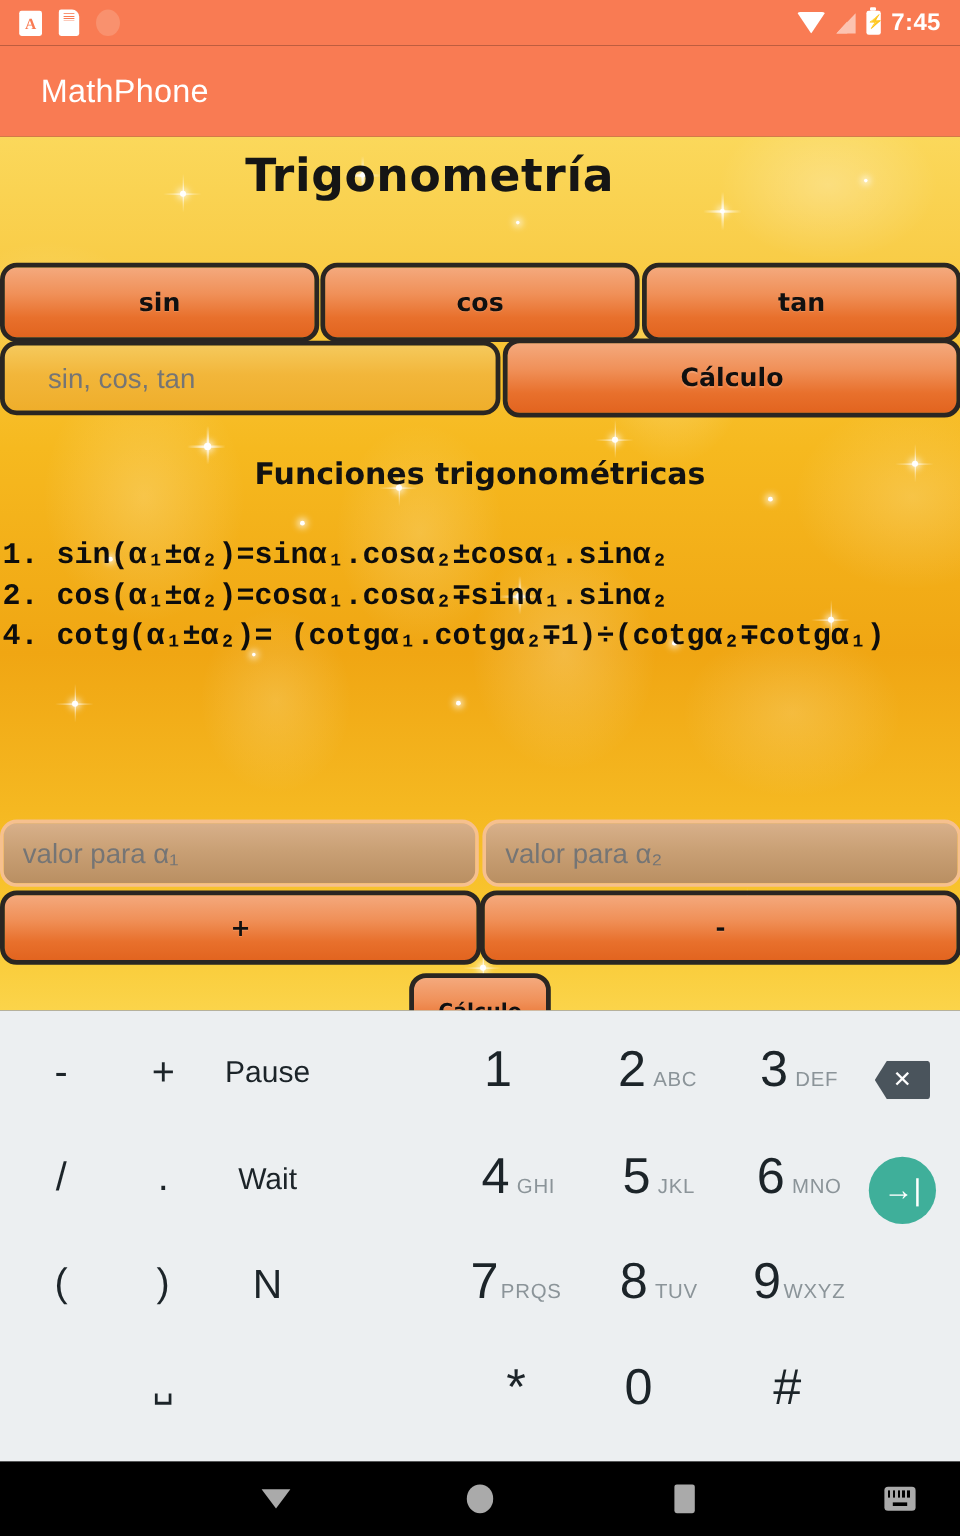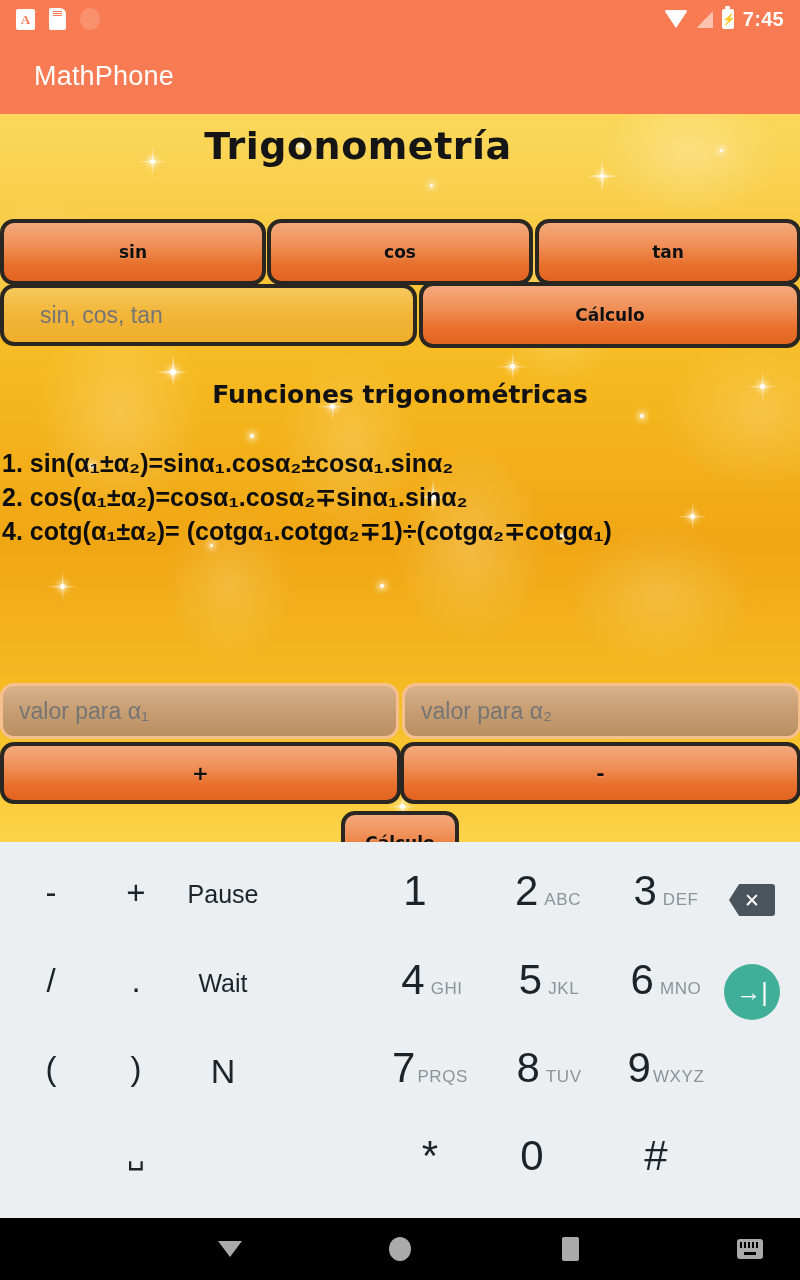--- a/index.html
+++ b/index.html
@@ -108,21 +108,21 @@
     position:absolute; top:10px; left:0; width:716px; text-align:center;
     font-size:38px; font-weight:bold; color:#151515;
     font-family: "DejaVu Sans", sans-serif; letter-spacing:.5px;
   }
 
   
   .btn {
     background: linear-gradient(to bottom, #F4A97D 0%, #F09058 38%, #E8702C 72%, #E2641F 100%);
     border: 4px solid #2A2622;
     border-radius: 14px;
-    color:#101010; font-size:17px; font-weight:600;
+    color:#101010; font-size:21px; font-weight:600;
     display:flex; align-items:center; justify-content:center;
     font-family: "DejaVu Sans", sans-serif;
     cursor:pointer;
     text-shadow: 0 1px 0 rgba(255,255,255,.15);
   }
   .field {
     background: linear-gradient(to bottom, #D8B08A 0%, #C9A075 45%, #B98F62 100%);
     border: 3px solid #F6C08E;
     border-radius: 14px;
     color:#6E6257; font-size:23px;
@@ -148,21 +148,21 @@
   #b-calc1  { position:absolute; top:0px; left:419px; width:382px; height:66px; }
 
   .section-title {
     position:absolute; top:266px; left:0; width:800px; text-align:center;
     font-size:25px; font-weight:bold; color:#121212;
     font-family:"DejaVu Sans", sans-serif;
   }
 
   .formulas {
     position:absolute; top:332px; left:2px; width:680px;
-    font-family:Liberation Sans, sans-serif;
+    font-family:Liberation Mono, monospace;
     font-weight:bold; color:#0D0D0D; font-size:25px; line-height:34px;
   }
   .formulas li { list-style:none; white-space:nowrap; }
 
   
   .r3 { position:absolute; top:504px; left:0; width:800px; height:64px; }
   .r3 .btn { position:absolute; top:0; height:64px; font-size:15px; }
   #b-f1 { left:0px;   width:200px; }
   #b-f2 { left:201px; width:198px; }
   #b-f3 { left:400px; width:198px; }

